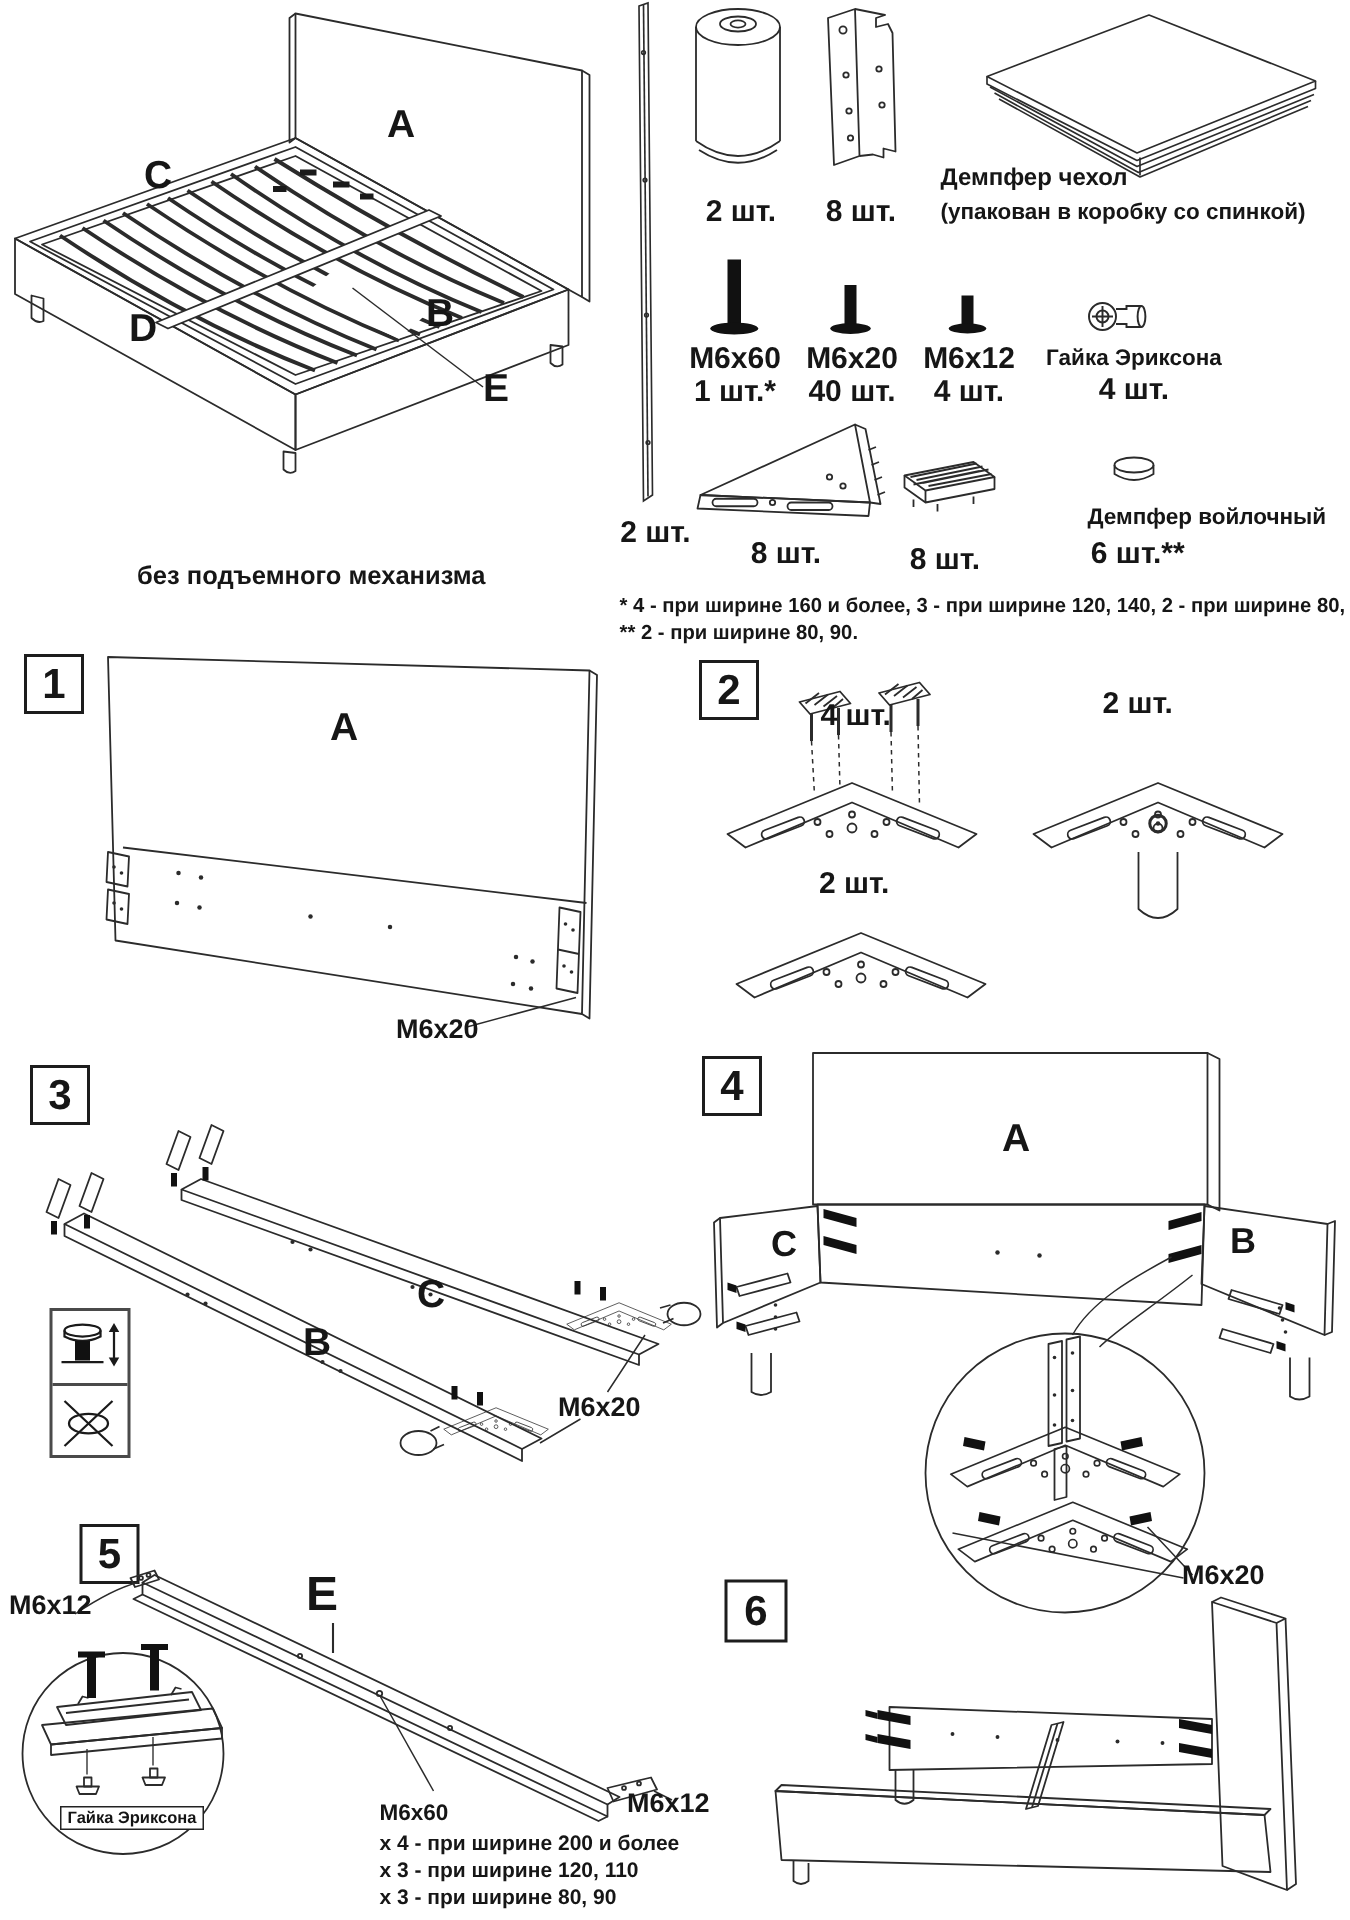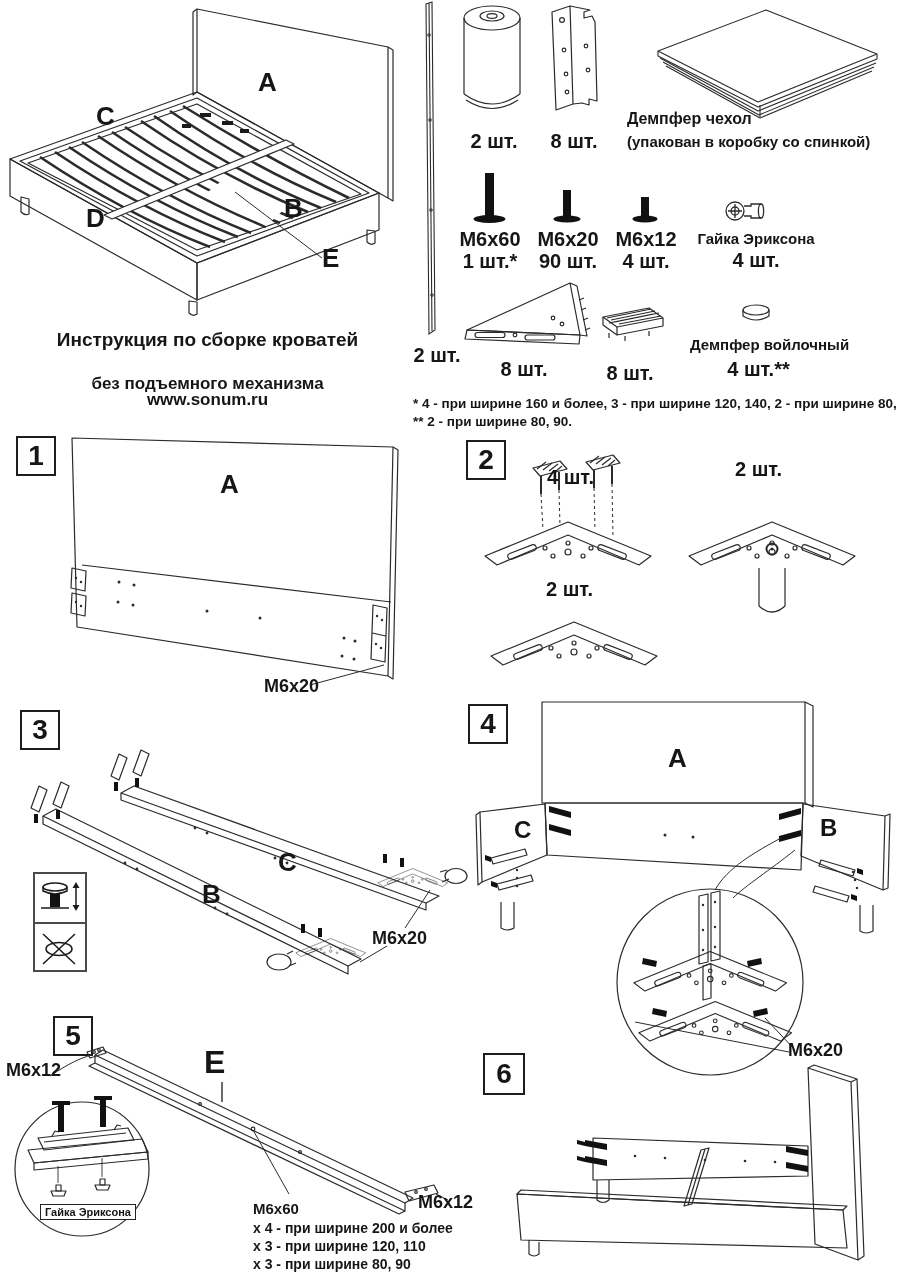--- a/index.html
+++ b/index.html
@@ -67,23 +67,21 @@
 
       <path d="M235,192 L322,258" stroke-width="1"></path>
     </g>
   </svg>
   <div class="lbl" style="left:258px;top:68px;font-size:26px">A</div>
   <div class="lbl" style="left:96px;top:102px;font-size:26px">C</div>
   <div class="lbl" style="left:86px;top:204px;font-size:26px">D</div>
   <div class="lbl" style="left:284px;top:194px;font-size:26px">B</div>
   <div class="lbl" style="left:322px;top:244px;font-size:26px">E</div>
 
-  <div class="lbl c" style="left:35px;top:329px;width:345px;font-size:19px">Инструкция по сборке кроватей</div>
   <div class="lbl c" style="left:35px;top:374px;width:345px;font-size:17px">без подъемного механизма</div>
-  <div class="lbl c" style="left:35px;top:390px;width:345px;font-size:17px">www.sonum.ru</div>
 
   <svg class="abs" style="left:418px;top:0" width="30" height="342">
     <g fill="none" stroke="#2b2b2b" stroke-width="1.1">
       <path d="M8,4 L14,2 L17,330 L11,334 Z"></path>
       <path d="M11,3 L14,331"></path>
       <circle cx="11" cy="35" r="1.2"></circle>
         <circle cx="12" cy="120" r="1.2"></circle>
       <circle cx="13" cy="210" r="1.2"></circle>
         <circle cx="14" cy="295" r="1.2"></circle>
     </g>
@@ -134,21 +132,21 @@
     <ellipse cx="19.5" cy="46" rx="16" ry="4" fill="#111"></ellipse>
   </svg>
   <div class="lbl c" style="left:452px;top:228px;width:76px;font-size:20px">M6x60</div>
   <div class="lbl c" style="left:452px;top:250px;width:76px;font-size:20px">1 шт.*</div>
 
   <svg class="abs" style="left:548px;top:190" width="40" height="35">
     <rect x="15" y="0" width="8" height="26" fill="#111"></rect>
     <ellipse cx="19" cy="29" rx="13.5" ry="3.6" fill="#111"></ellipse>
   </svg>
   <div class="lbl c" style="left:530px;top:228px;width:76px;font-size:20px">M6x20</div>
-  <div class="lbl c" style="left:530px;top:250px;width:76px;font-size:20px">90 шт.</div>
+  <div class="lbl c" style="left:530px;top:250px;width:76px;font-size:20px">40 шт.</div>
 
   <svg class="abs" style="left:626px;top:197" width="40" height="28">
     <rect x="15" y="0" width="8" height="19" fill="#111"></rect>
     <ellipse cx="19" cy="22" rx="12.5" ry="3.4" fill="#111"></ellipse>
   </svg>
   <div class="lbl c" style="left:608px;top:228px;width:76px;font-size:20px">M6x12</div>
   <div class="lbl c" style="left:608px;top:250px;width:76px;font-size:20px">4 шт.</div>
 
   <svg class="abs" style="left:724px;top:200" width="46" height="24">
     <g fill="none" stroke="#2b2b2b" stroke-width="1.3">
@@ -186,22 +184,22 @@
     </g>
   </svg>
   <div class="lbl c" style="left:598px;top:362px;width:64px;font-size:20px">8 шт.</div>
 
   <svg class="abs" style="left:741px;top:303" width="36" height="24">
     <g fill="none" stroke="#2b2b2b" stroke-width="1.2">
       <ellipse cx="15" cy="7" rx="13" ry="5"></ellipse>
       <path d="M2,7 L2,13 Q15,21 28,13 L28,7"></path>
     </g>
   </svg>
-  <div class="lbl c" style="left:690px;top:336px;width:145px;font-size:15px">Демпфер войлочный</div>
-  <div class="lbl c" style="left:686px;top:358px;width:145px;font-size:20px">4 шт.**</div>
+  <div class="lbl c" style="left:725px;top:336px;width:145px;font-size:15px">Демпфер войлочный</div>
+  <div class="lbl c" style="left:686px;top:358px;width:145px;font-size:20px">6 шт.**</div>
 
   <div class="lbl" style="left:413px;top:396px;font-size:13.5px">* 4 - при ширине 160 и более, 3 - при ширине 120, 140, 2 - при ширине 80, 90.</div>
   <div class="lbl" style="left:413px;top:414px;font-size:13.5px">** 2 - при ширине 80, 90.</div>
 
   <div class="stepbox" style="left:16px;top:436px">1</div>
   <svg class="abs" style="left:55px;top:430" width="360" height="268">
     <g fill="none" stroke="#2b2b2b" stroke-width="1.2" stroke-linejoin="round">
       <path d="M17,8 L338,17 L333,246 L22,197 Z"></path>
       <path d="M338,17 L343,20 L338,249 L333,246"></path>
       <path d="M27,135 L336,172"></path>

